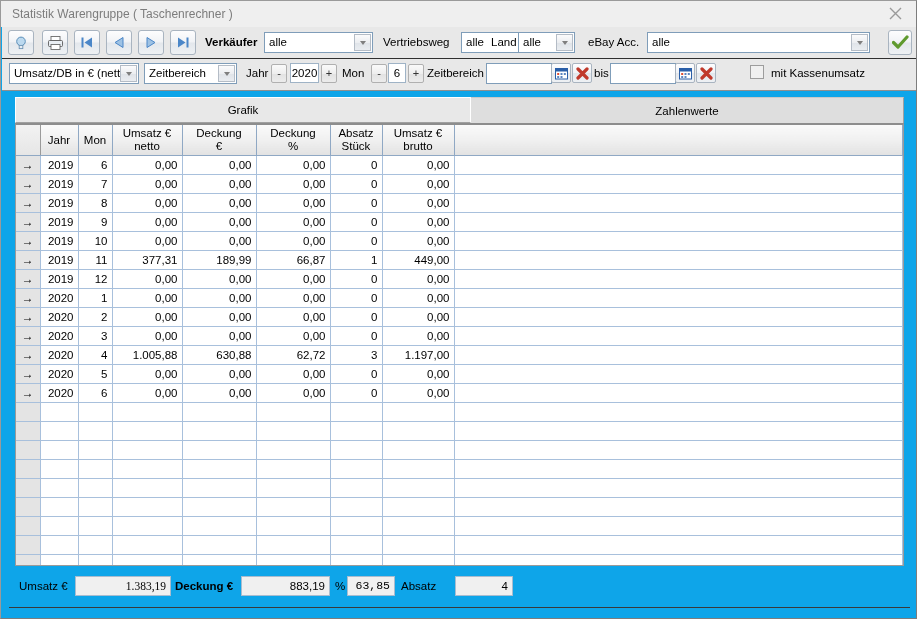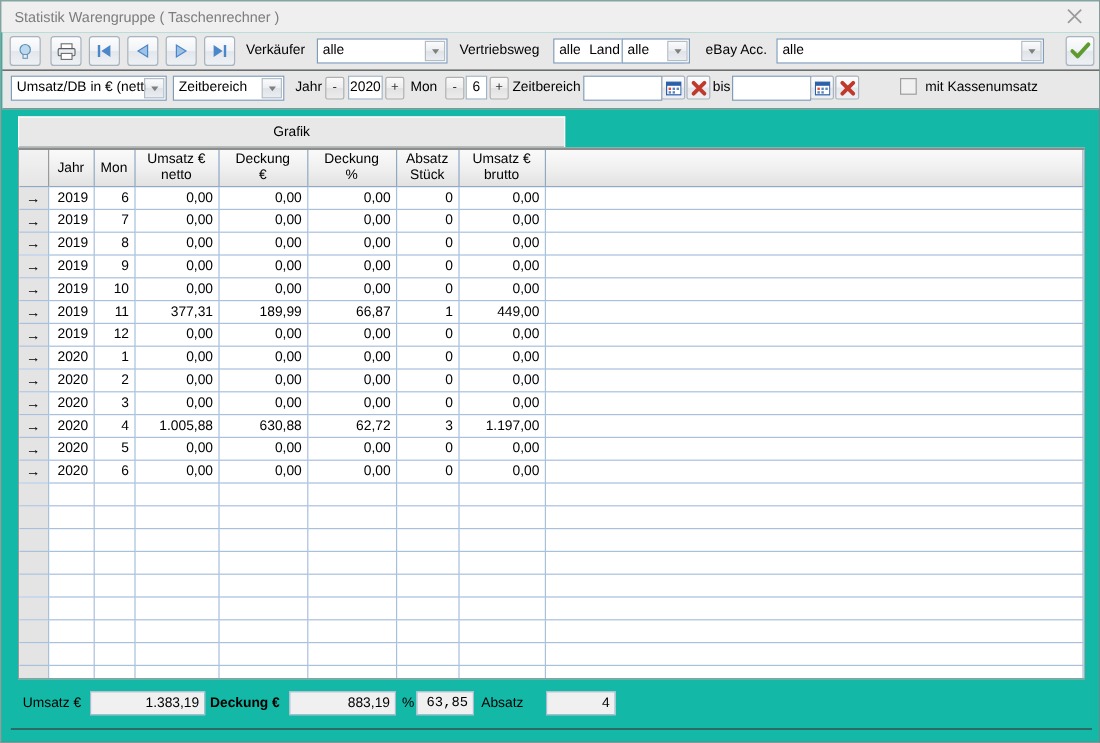--- a/index.html
+++ b/index.html
@@ -10,21 +10,21 @@
   body {
     font-family: "Liberation Sans", sans-serif;
     font-size: 11px;
     color: #000;
   }
   #app {
     position: relative;
     width: 917px;
     height: 619px;
     box-sizing: border-box;
-    background: #14b8a6;
+    background: #0ea5e9;
     border: 1px solid #9a9a9a;
     border-right-color: #7d7d7d;
     border-bottom-color: #7d7d7d;
     overflow: hidden;
     padding-left: 46px;
   }
 
   
   .titlebar {
     position: absolute;
@@ -360,21 +360,21 @@
         <path d="M3,1.5 L3,11.5 L11,6.5 Z" fill="#9ec2e4" stroke="#4a86c8" stroke-width="1"></path>
       </svg>
     </div>
     <div class="tbtn" style="left:168px;">
       <svg width="14" height="13" viewBox="0 0 14 13">
         <path d="M2,1.5 L2,11.5 L9.5,6.5 Z" fill="#4a86c8"></path>
         <rect x="10.5" y="1.5" width="2" height="10" fill="#4a86c8"></rect>
       </svg>
     </div>
 
-    <div class="tb-label" style="left:203px;">Verkäufer</div>
+    <div class="tb-label" style="left:203px;font-weight:bold;">Verkäufer</div>
     <div class="combo" style="left:262px; top:5px; width:109px;">
       <div class="cval">alle</div>
       <div class="carrow">
           <i></i>
         </div>
     </div>
 
     <div class="tb-label" style="left:381px;">Vertriebsweg</div>
     <div class="combo" style="left:459px; top:5px; width:109px;">
       <div class="cval">alle</div>
@@ -470,20 +470,23 @@
       </svg>
     </div>
 
     <div class="chk" style="left:748px;"></div>
     <div class="tb-label" style="left:769px; top:8px;">mit Kassenumsatz</div>
   </div>
 
   <div class="tabstrip">
     <div class="tab inactive" style="left:0; width:456px;">
       <span>Grafik</span>
+    </div>
+    <div class="tab active" style="left:456px; width:433px;">
+      <span>Zahlenwerte</span>
     </div>
   </div>
 
   <div class="gridwrap">
     <table class="grid">
       <colgroup>
         <col style="width:24px">
           <col style="width:38px">
           <col style="width:34px">
         <col style="width:70px">
@@ -748,21 +751,21 @@
             <td>&nbsp;</td>
             <td>&nbsp;</td>
             <td class="filler"></td>
           </tr>
         </tbody>
     </table>
   </div>
 
   <div class="statusbar">
     <div class="st-label" style="left:4px;">Umsatz €</div>
-    <div class="st-field" style="left:60px; width:96px;">1.383,19</div>
+    <div class="st-field" style="left:60px; width:96px;font-family:Liberation Serif, serif;">1.383,19</div>
     <div class="st-label" style="left:160px;font-weight:bold;">Deckung €</div>
     <div class="st-field" style="left:226px; width:89px;text-align:right;">883,19</div>
     <div class="st-label" style="left:320px;">%</div>
     <div class="st-field" style="left:332px; width:48px;font-family:Liberation Mono, monospace;">63,85</div>
     <div class="st-label" style="left:386px;">Absatz</div>
     <div class="st-field" style="left:440px; width:58px;">4</div>
   </div>
 
   <div class="bottom-rule"></div>
 </div>

